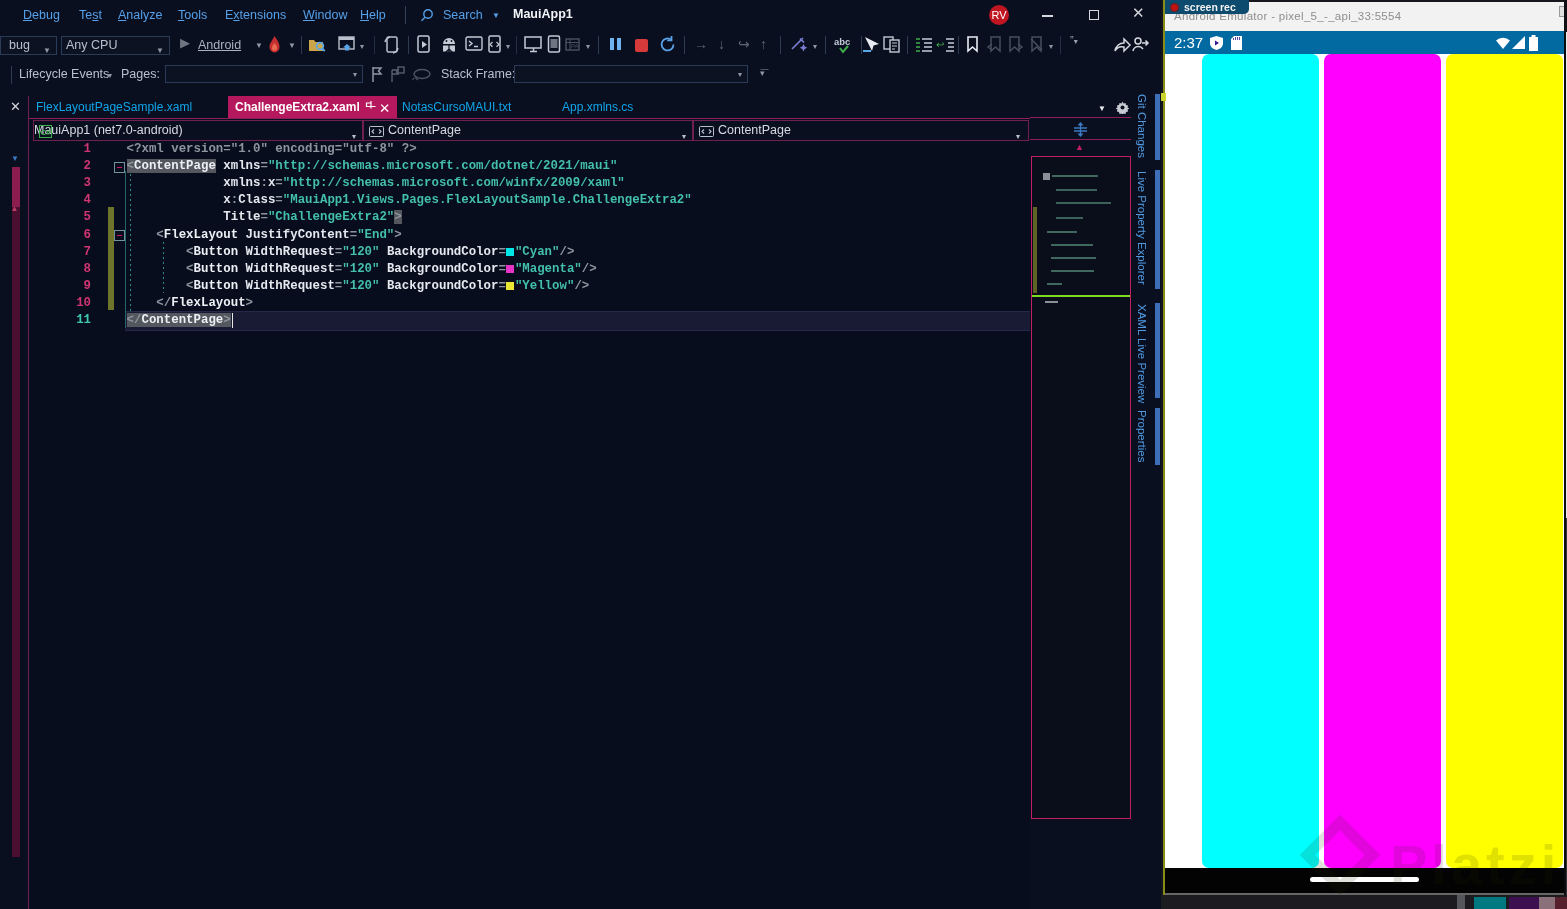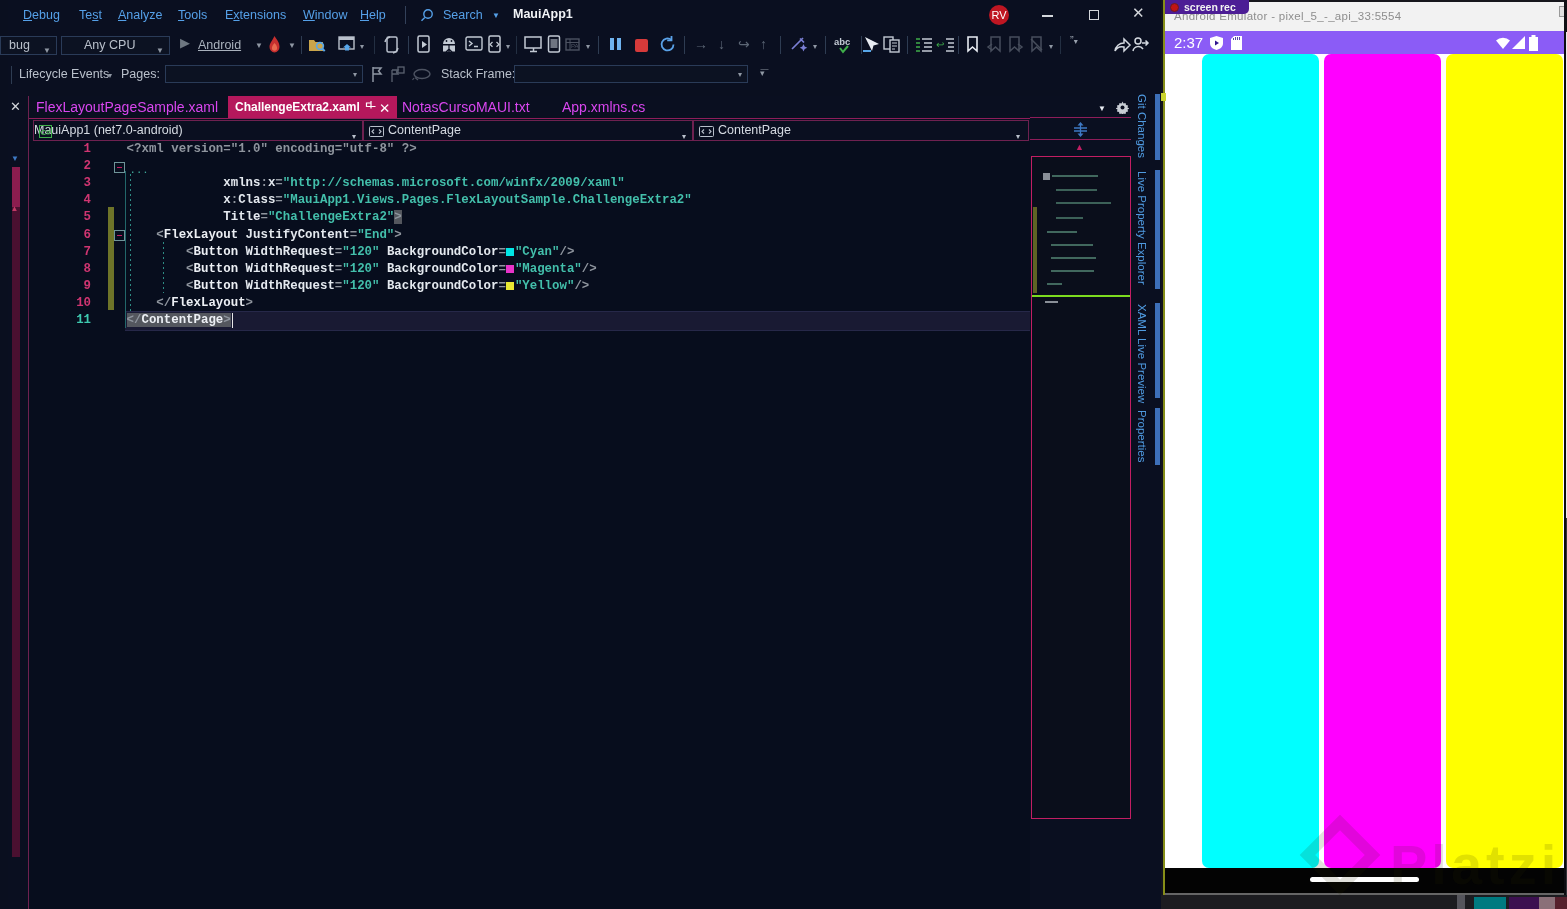--- a/index.html
+++ b/index.html
@@ -13,21 +13,21 @@
   
   #toolbar1{position:absolute;top:30px;left:0;width:1157px;height:32px;background:#0a0f20;}
   #toolbar2{position:absolute;top:62px;left:0;width:1157px;height:28px;background:#0a0f20;}
   .tbox{position:absolute;border:1px solid #2a3b58;background:#0c1222;color:#b9c0cb;font-size:12.5px;}
   .sep{position:absolute;width:1px;background:#2e3c52;}
   .ticon{position:absolute;}
   .gtxt{color:#b9c0cb;font-size:12.5px;position:absolute;}
   .dar{position:absolute;color:#8f97a3;font-size:8px;}
   
   #tabbar{position:absolute;top:96px;left:21px;width:1001px;height:22px;background:#0a0f20;border-bottom:1px solid #8e1d5a;}
-  .tab{position:absolute;top:0;height:22px;color:#d946ef;font-size:14px;line-height:22px;}
+  .tab{position:absolute;top:0;height:22px;color:#0ea5e9;font-size:12px;line-height:22px;}
   #activetab{position:absolute;top:0;left:199px;height:22px;width:169px;background:#b5185c;color:#ffffff;font-weight:bold;font-size:12px;line-height:22px;}
   
   #crumbs{position:absolute;top:119px;left:21px;width:1001px;height:22px;background:#0a0f20;border-bottom:1px solid #8e1d5a;}
   .crumb{position:absolute;top:1px;height:19px;border:1px solid #6e2150;background:#0a0f20;color:#d5dae2;font-size:12.5px;line-height:19px;}
   
   #editor{position:absolute;top:141px;left:21px;width:1001px;height:768px;background:#070d1d;font-family:"Liberation Mono",monospace;font-weight:bold;font-size:12.4px;}
   .cl{position:absolute;height:17.1px;line-height:17.1px;white-space:pre;}
   .ln{position:absolute;width:62px;text-align:right;color:#cf3571;height:17.1px;line-height:17.1px;}
   .g{color:#8f959e;} .e{color:#eceff4;} .at{color:#e4e9ef;} .s{color:#43bfab;}
   .hl{background:#54575e;}
@@ -62,21 +62,21 @@
   <span class="abs" style="left:484px;top:11px;color:#55a0e8;font-size:8px">▼</span>
   <span class="abs" style="left:505px;top:7px;color:#f2f4f7;font-size:12.5px;font-weight:bold">MauiApp1</span>
   <div class="abs" style="left:981px;top:5px;width:20px;height:20px;border-radius:50%;background:#bf1622;color:#fff;font-size:11px;text-align:center;line-height:20px">RV</div>
   <div class="abs" style="left:1034px;top:15px;width:11px;height:2px;background:#d4d7dc"></div>
   <div class="abs" style="left:1081px;top:10px;width:8px;height:8px;border:1.5px solid #d4d7dc"></div>
   <span class="abs" style="left:1124px;top:4px;color:#d4d7dc;font-size:15px">✕</span>
 </div>
 
 <div id="toolbar1">
   <div class="tbox" style="left:-8px;top:6px;width:55px;height:17px;line-height:17px"><span style="margin-left:8px">bug</span><span class="dar" style="right:5px;top:5px">▼</span></div>
-  <div class="tbox" style="left:53px;top:6px;width:107px;height:17px;line-height:17px"><span style="margin-left:22px">Any CPU</span><span class="dar" style="right:5px;top:5px">▼</span></div>
+  <div class="tbox" style="left:53px;top:6px;width:107px;height:17px;line-height:17px"><span style="margin-left:4px">Any CPU</span><span class="dar" style="right:5px;top:5px">▼</span></div>
   <span class="abs" style="left:172px;top:5px;color:#6e7781;font-size:13px">▶</span>
   <span class="gtxt" style="left:190px;top:8px;text-decoration:underline;color:#aab2bd">Android</span>
   <span class="dar" style="left:247px;top:11px">▼</span>
   <svg class="ticon" style="left:258px;top:5px" width="17" height="20" viewBox="0 0 17 20">
         <path d="M8.5 1 C11 5 13.5 7 13.5 12 a5 5.4 0 0 1 -10 0 C3.5 8 6.5 5.5 8.5 1 Z" fill="#c62f2f"></path>
         <path d="M8.5 8 c1.6 2 2.6 3 2.6 5 a2.6 2.8 0 0 1 -5.2 0 c0-2 1.2-3 2.6-5 Z" fill="#e8694f"></path>
       </svg>
   <span class="dar" style="left:280px;top:11px">▼</span>
   <div class="sep" style="left:293px;top:6px;height:18px"></div>
   <svg class="ticon" style="left:300px;top:7px" width="18" height="16" viewBox="0 0 18 16">
@@ -304,20 +304,21 @@
   <div class="ln" style="top:51.3px">4</div>
   <div class="ln" style="top:68.4px">5</div>
   <div class="ln" style="top:85.5px">6</div>
   <div class="ln" style="top:102.6px">7</div>
   <div class="ln" style="top:119.7px">8</div>
   <div class="ln" style="top:136.8px">9</div>
   <div class="ln" style="top:153.9px">10</div>
   <div class="ln" style="top:171px;color:#3ec9b0">11</div>
 
   <div class="cl" style="left:97.6px;top:0"><span class="g">&lt;?xml version="1.0" encoding="utf-8" ?&gt;</span></div>
+  <div class="cl" style="left:97.6px;top:17.1px"><span class="hl"><span class="g">&lt;</span><span class="e">ContentPage</span></span> <span class="at">xmlns</span><span class="g">=</span><span class="s">"http://schemas.microsoft.com/dotnet/2021/maui"</span></div>
   <div class="cl" style="left:97.6px;top:34.2px">             <span class="at">xmlns</span><span class="g">:</span><span class="at">x</span><span class="g">=</span><span class="s">"http://schemas.microsoft.com/winfx/2009/xaml"</span></div>
   <div class="cl" style="left:97.6px;top:51.3px">             <span class="at">x</span><span class="g">:</span><span class="at">Class</span><span class="g">=</span><span class="s">"MauiApp1.Views.Pages.FlexLayoutSample.ChallengeExtra2"</span></div>
   <div class="cl" style="left:97.6px;top:68.4px">             <span class="at">Title</span><span class="g">=</span><span class="s">"ChallengeExtra2"</span><span class="hl g">&gt;</span></div>
   <div class="cl" style="left:97.6px;top:85.5px">    <span class="g">&lt;</span><span class="e">FlexLayout</span> <span class="at">JustifyContent</span><span class="g">=</span><span class="s">"End"</span><span class="g">&gt;</span></div>
   <div class="cl" style="left:97.6px;top:102.6px">        <span class="g">&lt;</span><span class="e">Button</span> <span class="at">WidthRequest</span><span class="g">=</span><span class="s">"120"</span> <span class="at">BackgroundColor</span><span class="g">=</span><span class="sw" style="background:#00e5e5"></span><span class="s">"Cyan"</span><span class="g">/&gt;</span></div>
   <div class="cl" style="left:97.6px;top:119.7px">        <span class="g">&lt;</span><span class="e">Button</span> <span class="at">WidthRequest</span><span class="g">=</span><span class="s">"120"</span> <span class="at">BackgroundColor</span><span class="g">=</span><span class="sw" style="background:#e833c9"></span><span class="s">"Magenta"</span><span class="g">/&gt;</span></div>
   <div class="cl" style="left:97.6px;top:136.8px">        <span class="g">&lt;</span><span class="e">Button</span> <span class="at">WidthRequest</span><span class="g">=</span><span class="s">"120"</span> <span class="at">BackgroundColor</span><span class="g">=</span><span class="sw" style="background:#e8e833"></span><span class="s">"Yellow"</span><span class="g">/&gt;</span></div>
   <div class="cl" style="left:97.6px;top:153.9px">    <span class="g">&lt;/</span><span class="e">FlexLayout</span><span class="g">&gt;</span></div>
   <div class="cl" style="left:97.6px;top:171px"><span class="hl"><span class="g">&lt;/</span><span class="e">ContentPage</span><span class="g">&gt;</span></span></div>
   <div class="abs" style="left:202.5px;top:171.5px;width:1.5px;height:15px;background:#e8e8e8"></div>
@@ -370,26 +371,26 @@
   <div class="abs" style="left:0;top:0;width:2px;height:895px;background:#14141c"></div>
   <div class="abs" style="left:2px;top:0;width:2px;height:895px;background:#868e18"></div>
   <div class="abs" style="left:0px;top:93px;width:5px;height:8px;background:#cbd42e"></div>
 
   <div class="abs" style="left:4px;top:0;width:399px;height:2px;background:#17171d"></div>
   <div class="abs" style="left:4px;top:2px;width:399px;height:29px;background:#f2f2f2">
     <span class="abs" style="left:9px;top:8px;color:#8e8e8e;font-size:11.5px;letter-spacing:0.3px">Android Emulator - pixel_5_-_api_33:5554</span>
     <div class="abs" style="left:394px;top:4px;width:9px;height:9px;border:1px solid #9a9a9a;background:#e0e0e0"></div>
   </div>
 
-  <div class="abs" style="left:4px;top:0;width:84px;height:14px;background:#4c1d95;border-radius:0 0 5px 0">
+  <div class="abs" style="left:4px;top:0;width:84px;height:14px;background:#0c4a6e;border-radius:0 0 5px 0">
     <div class="abs" style="left:5px;top:3px;width:7px;height:7px;border-radius:50%;background:#c01414;border:1px solid #6b1c1c"></div>
     <span class="abs" style="left:19px;top:1px;color:#f2f2f2;font-size:10.5px;font-weight:bold">screen rec</span>
   </div>
 
-  <div class="abs" style="left:4px;top:31px;width:399px;height:23px;background:#8b5cf6">
+  <div class="abs" style="left:4px;top:31px;width:399px;height:23px;background:#0369a1">
     <span class="abs" style="left:9px;top:3px;color:#fff;font-size:15px">2:37</span>
     <svg class="abs" style="left:45px;top:5px" width="13" height="14" viewBox="0 0 13 14">
           <path d="M6.5 0 L13 2 v5 c0 4 -3 6 -6.5 7 C3 13 0 11 0 7 V2 Z" fill="#fff"></path>
           <path d="M5 4.5 l4 2.5 -4 2.5 Z" fill="#2f1590"></path>
         </svg>
     <svg class="abs" style="left:66px;top:5px" width="11" height="14" viewBox="0 0 11 14">
           <path d="M3 0 h8 v14 h-11 v-11 Z" fill="#fff"></path>
           <path d="M2.5 2 v2 M4.5 1 v3 M6.5 1 v3 M8.5 1 v3" stroke="#2f1590" stroke-width="0.8"></path>
         </svg>
     <svg class="abs" style="left:331px;top:6px" width="14" height="12" viewBox="0 0 14 12">

